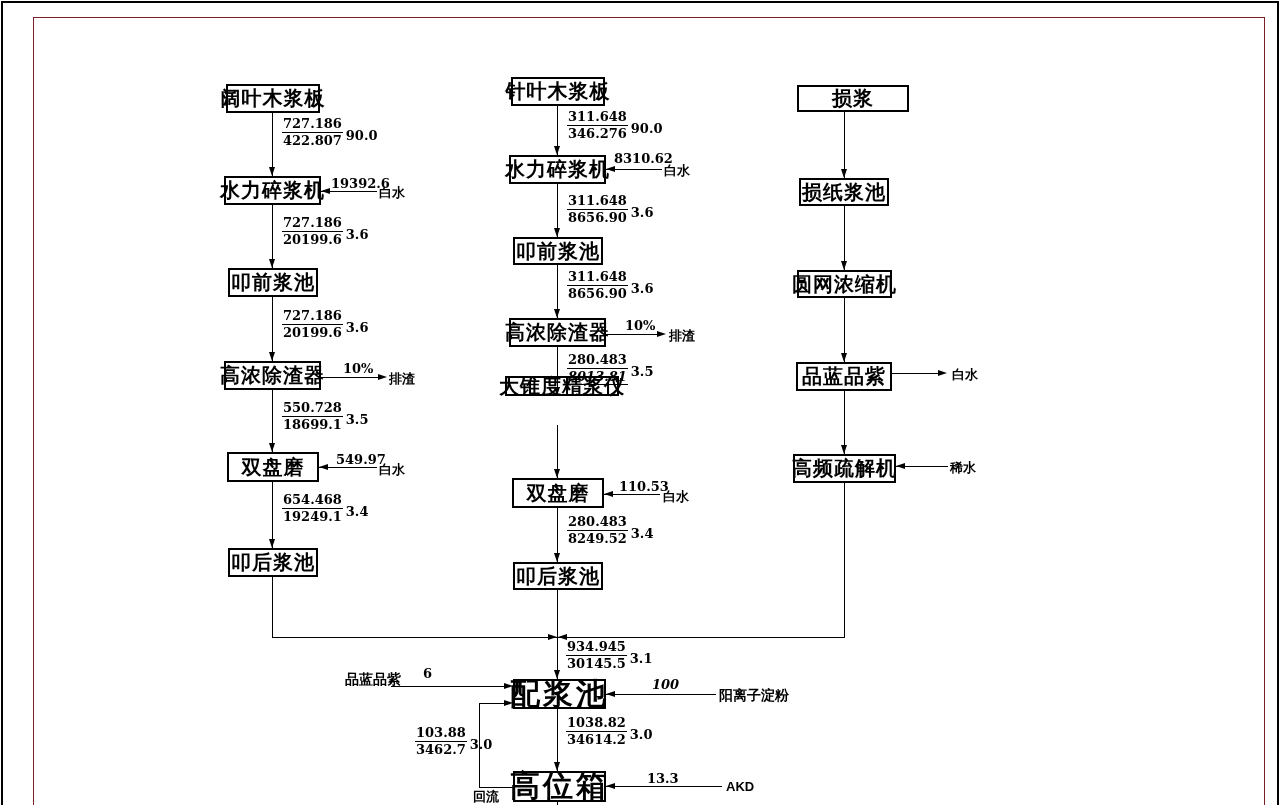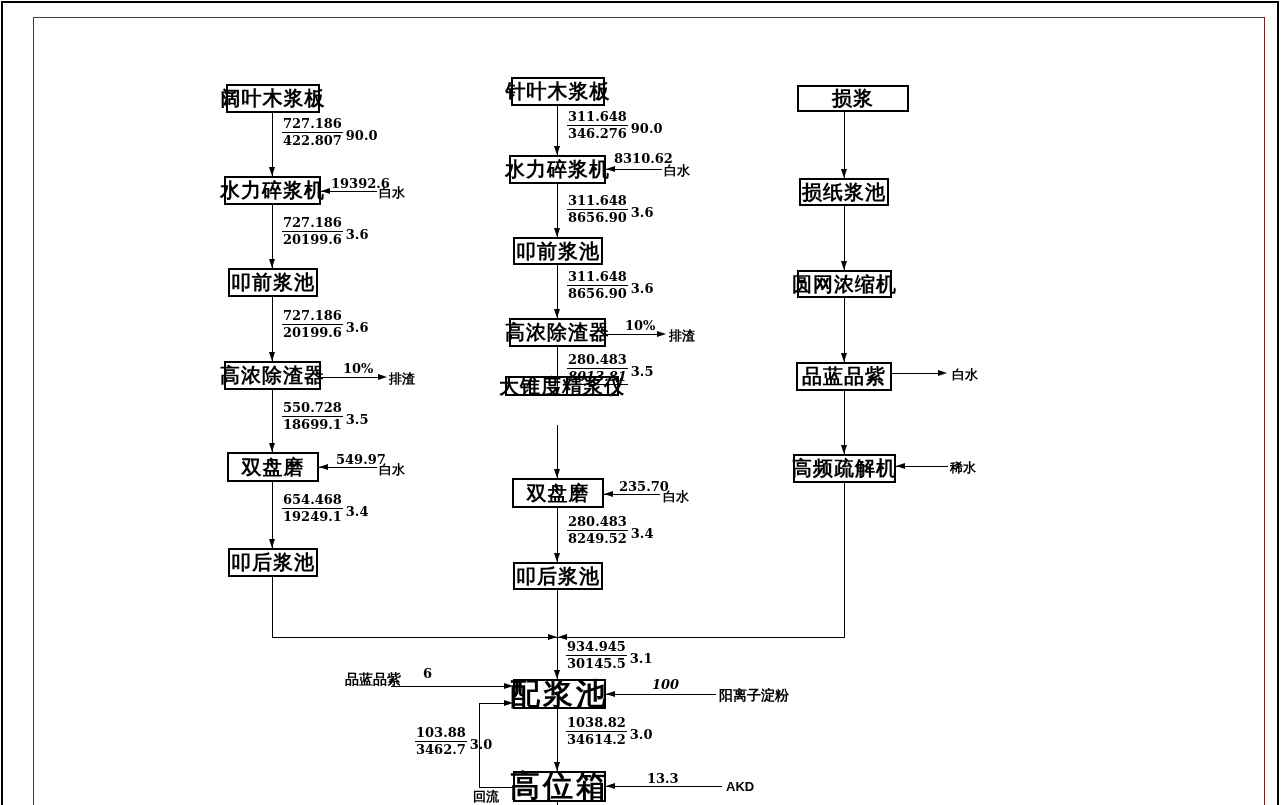--- a/index.html
+++ b/index.html
@@ -198,21 +198,21 @@
   <div class="svalue" style="left:614px;top:151px;">8310.62</div>
   <div class="slabel" style="left:664px;top:162px;">白水</div>
 
   <div class="hline" style="left:606px;top:334px;width:53px;"></div>
   <div class="arr right" style="left:657px;top:331px;"></div>
   <div class="svalue" style="left:625px;top:318px;">10%</div>
   <div class="slabel" style="left:669px;top:327px;">排渣</div>
 
   <div class="hline" style="left:604px;top:494px;width:56px;"></div>
   <div class="arr left" style="left:604px;top:491px;"></div>
-  <div class="svalue" style="left:619px;top:479px;">235.70</div>
+  <div class="svalue" style="left:619px;top:479px;">110.53</div>
   <div class="slabel" style="left:663px;top:488px;">白水</div>
 
   <div class="box" style="left:797px;top:85px;width:112px;height:27px;">
       <span>损浆</span>
     </div>
   <div class="box" style="left:799px;top:178px;width:90px;height:28px;">
       <span>损纸浆池</span>
     </div>
   <div class="box" style="left:797px;top:270px;width:95px;height:28px;">
       <span>圆网浓缩机</span>

